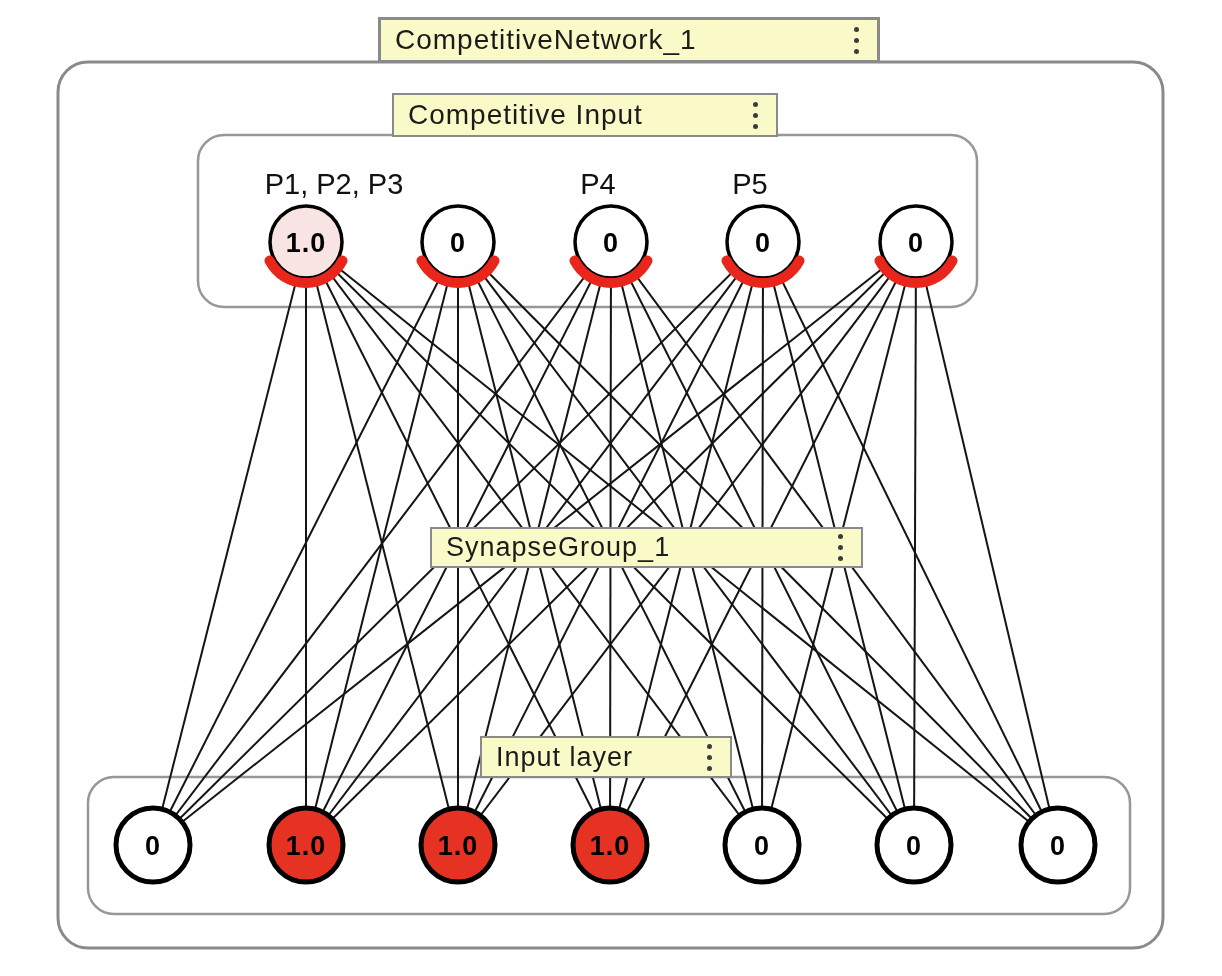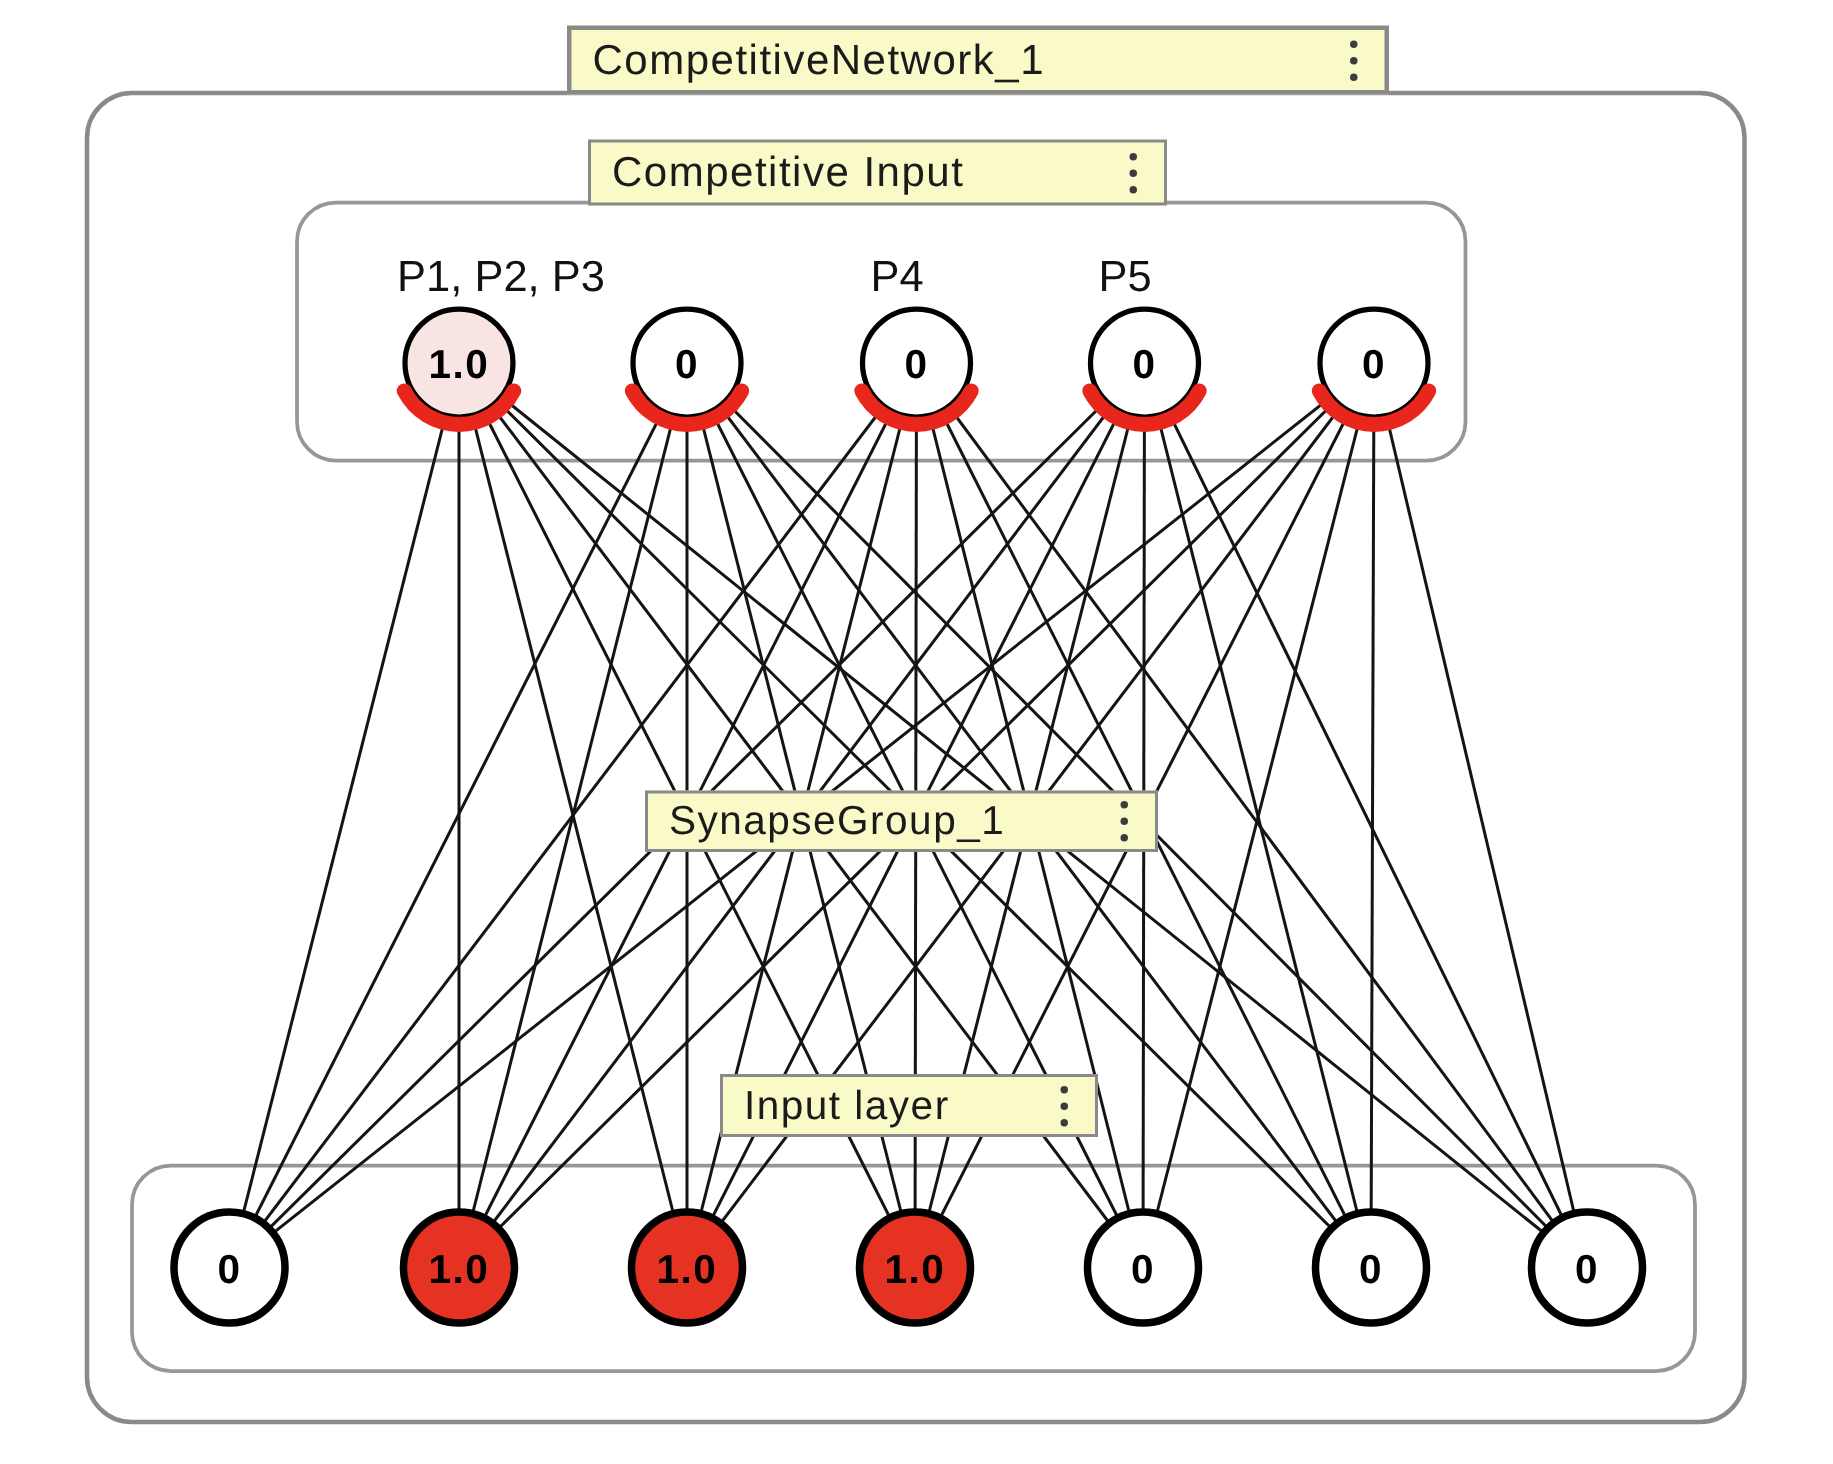--- a/index.html
+++ b/index.html
@@ -16,24 +16,24 @@
     background:var(--tab-fill,#FAFAC8);
     border:3px solid var(--tab-border,#8A8A8A);
     box-sizing:border-box;
     display:flex;align-items:center;justify-content:space-between;
     padding:0 18px 0 14px;
     font-size:28px;letter-spacing:1px;
     color:var(--text,#1B1B1B);
     white-space:nowrap;
     z-index:5;
   }
-  #tab-network{left:378px;top:17px;width:548px;height:46px;}
+  #tab-network{left:378px;top:17px;width:502px;height:46px;}
   #tab-competitive{left:392px;top:93px;width:386px;height:44px;border-width:2.5px;}
-  #tab-synapse{left:430px;top:527px;width:342px;height:41px;border-width:2.5px;font-size:27px;}
-  #tab-input{left:480px;top:716px;width:252px;height:42px;border-width:2.5px;font-size:27px;gap:24px;}
+  #tab-synapse{left:430px;top:527px;width:433px;height:41px;border-width:2.5px;font-size:27px;}
+  #tab-input{left:480px;top:736px;width:252px;height:42px;border-width:2.5px;font-size:27px;gap:24px;}
   .kebab{display:flex;flex-direction:column;gap:6px;margin-left:12px;}
   .kebab i{width:5px;height:5px;border-radius:50%;background:#3C3C3C;display:block;}
   text{font-family:"Liberation Sans","DejaVu Sans",sans-serif;}
   .neuron-value{font-weight:bold;font-size:27px;letter-spacing:1px;fill:#000;}
   .neuron-label{font-size:29px;fill:#111;}
 </style>
 </head>
 <body>
 
 <div id="stage">

